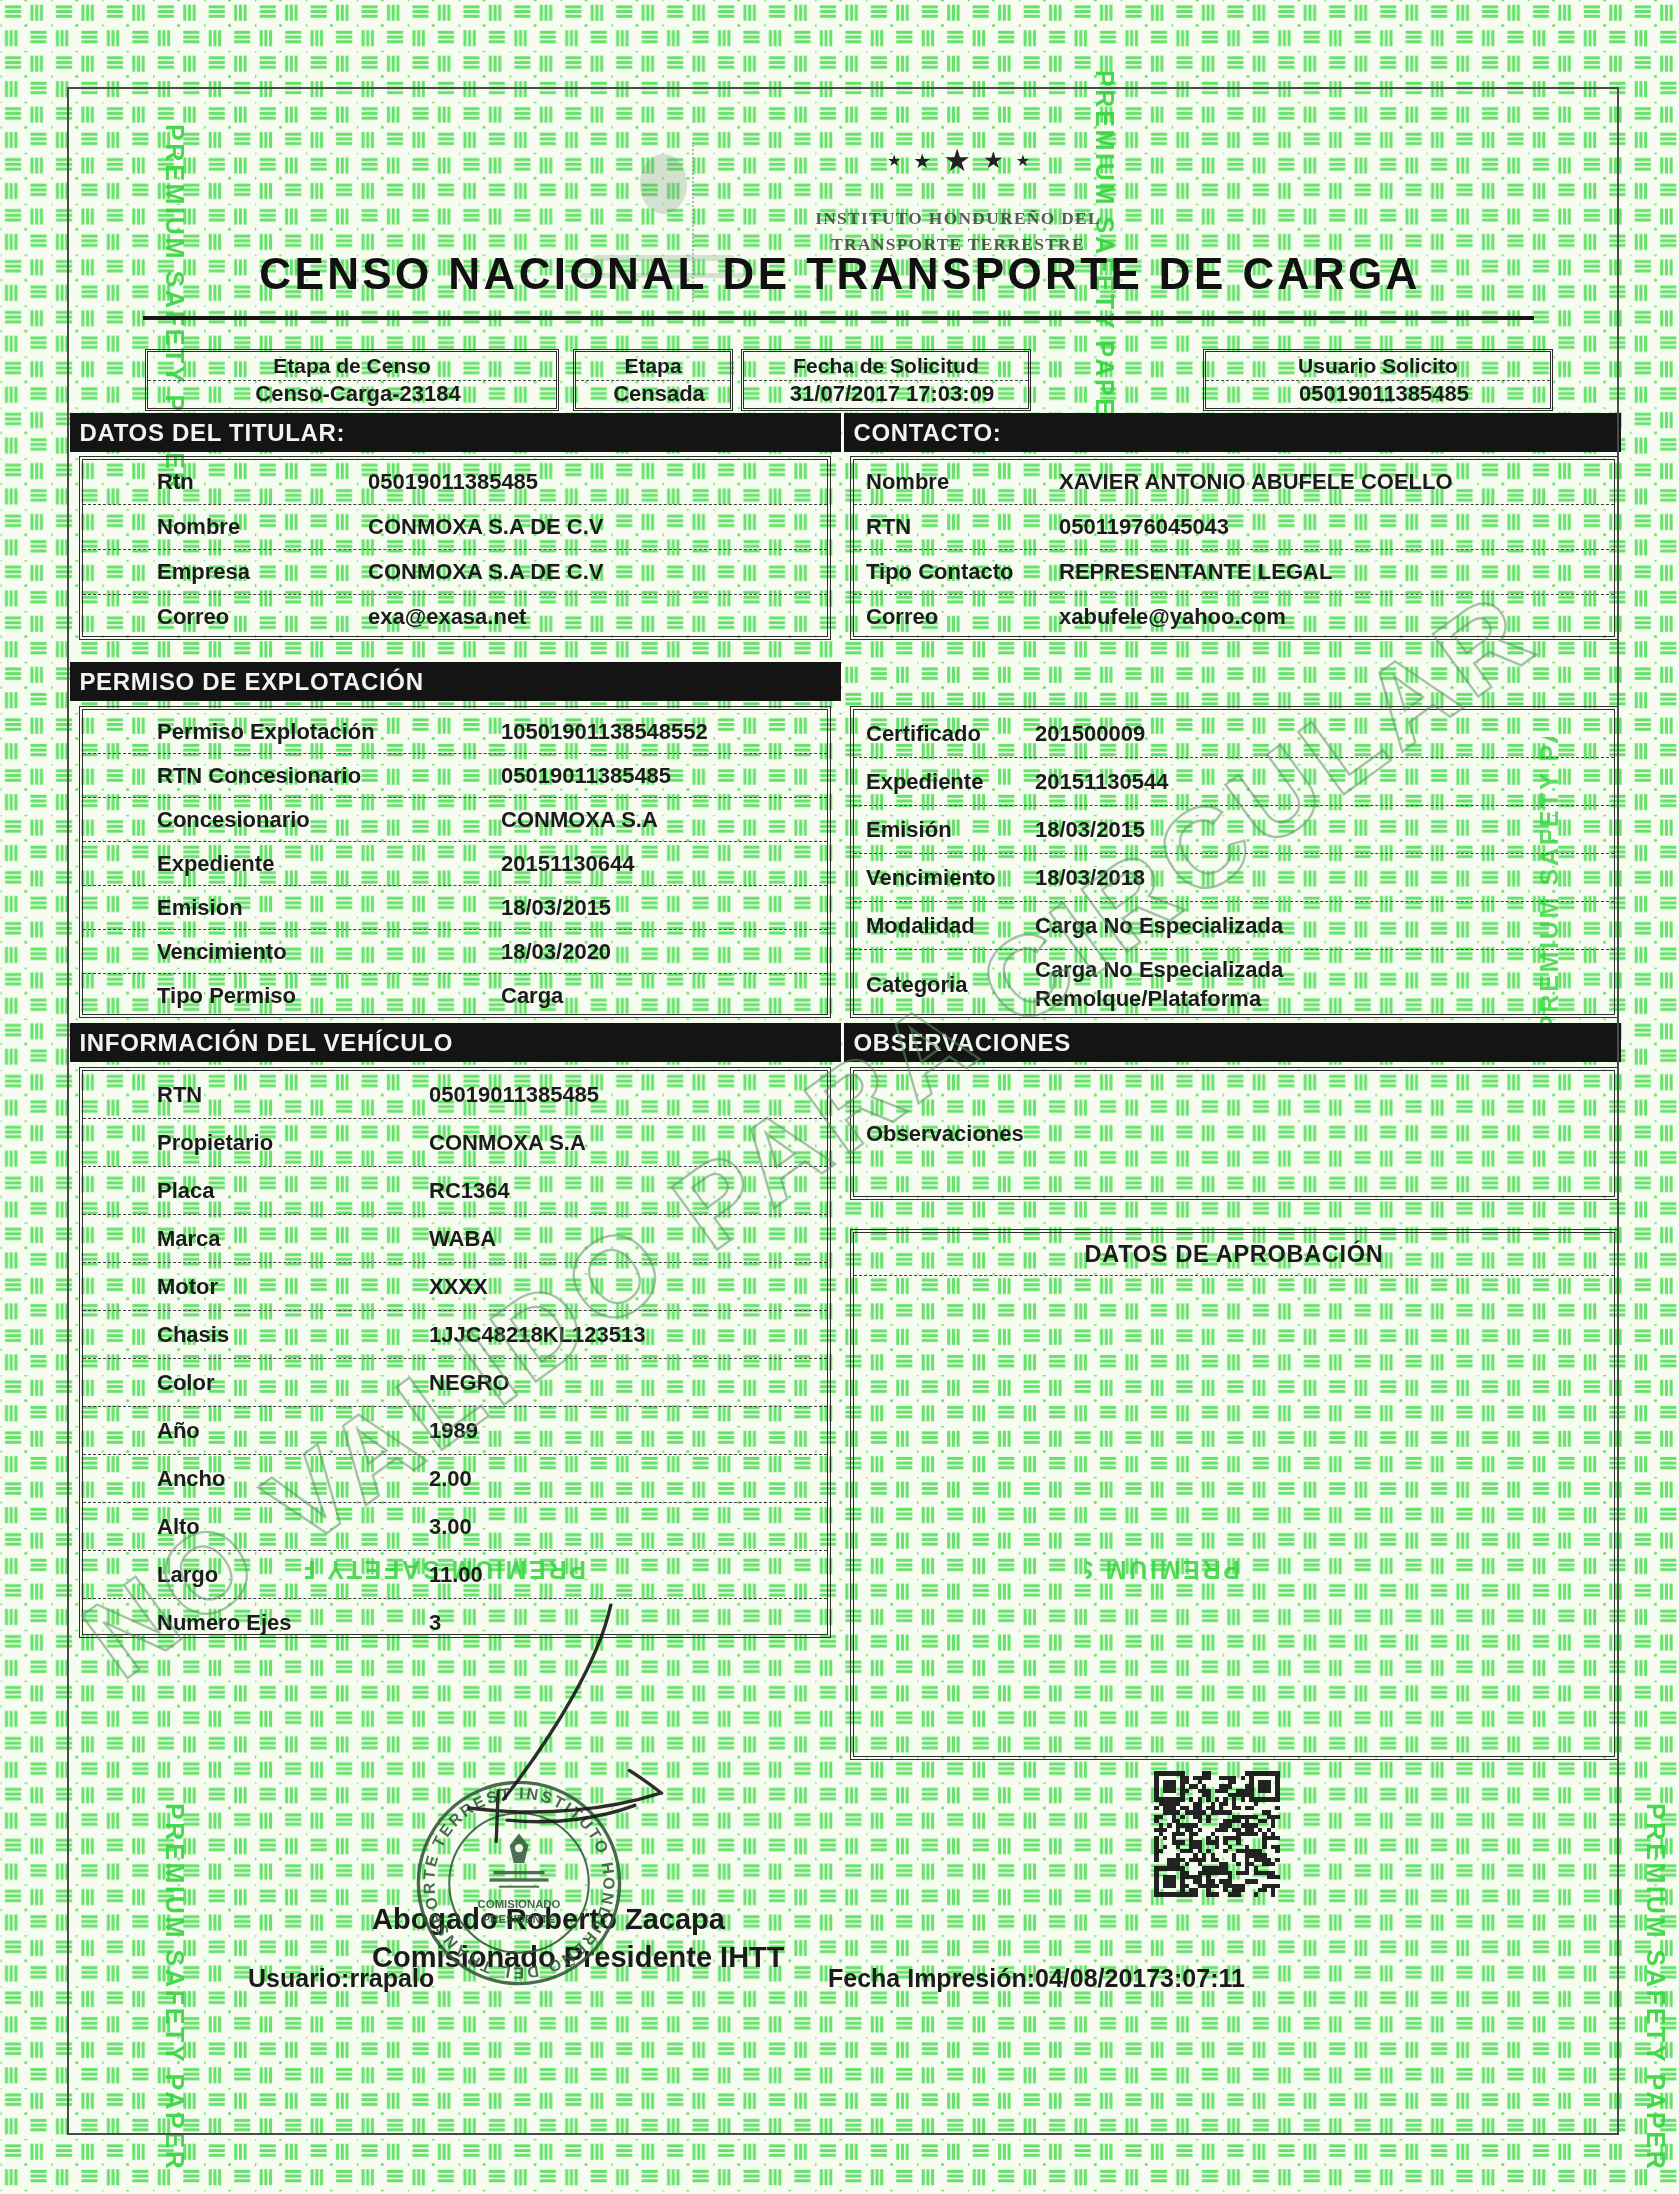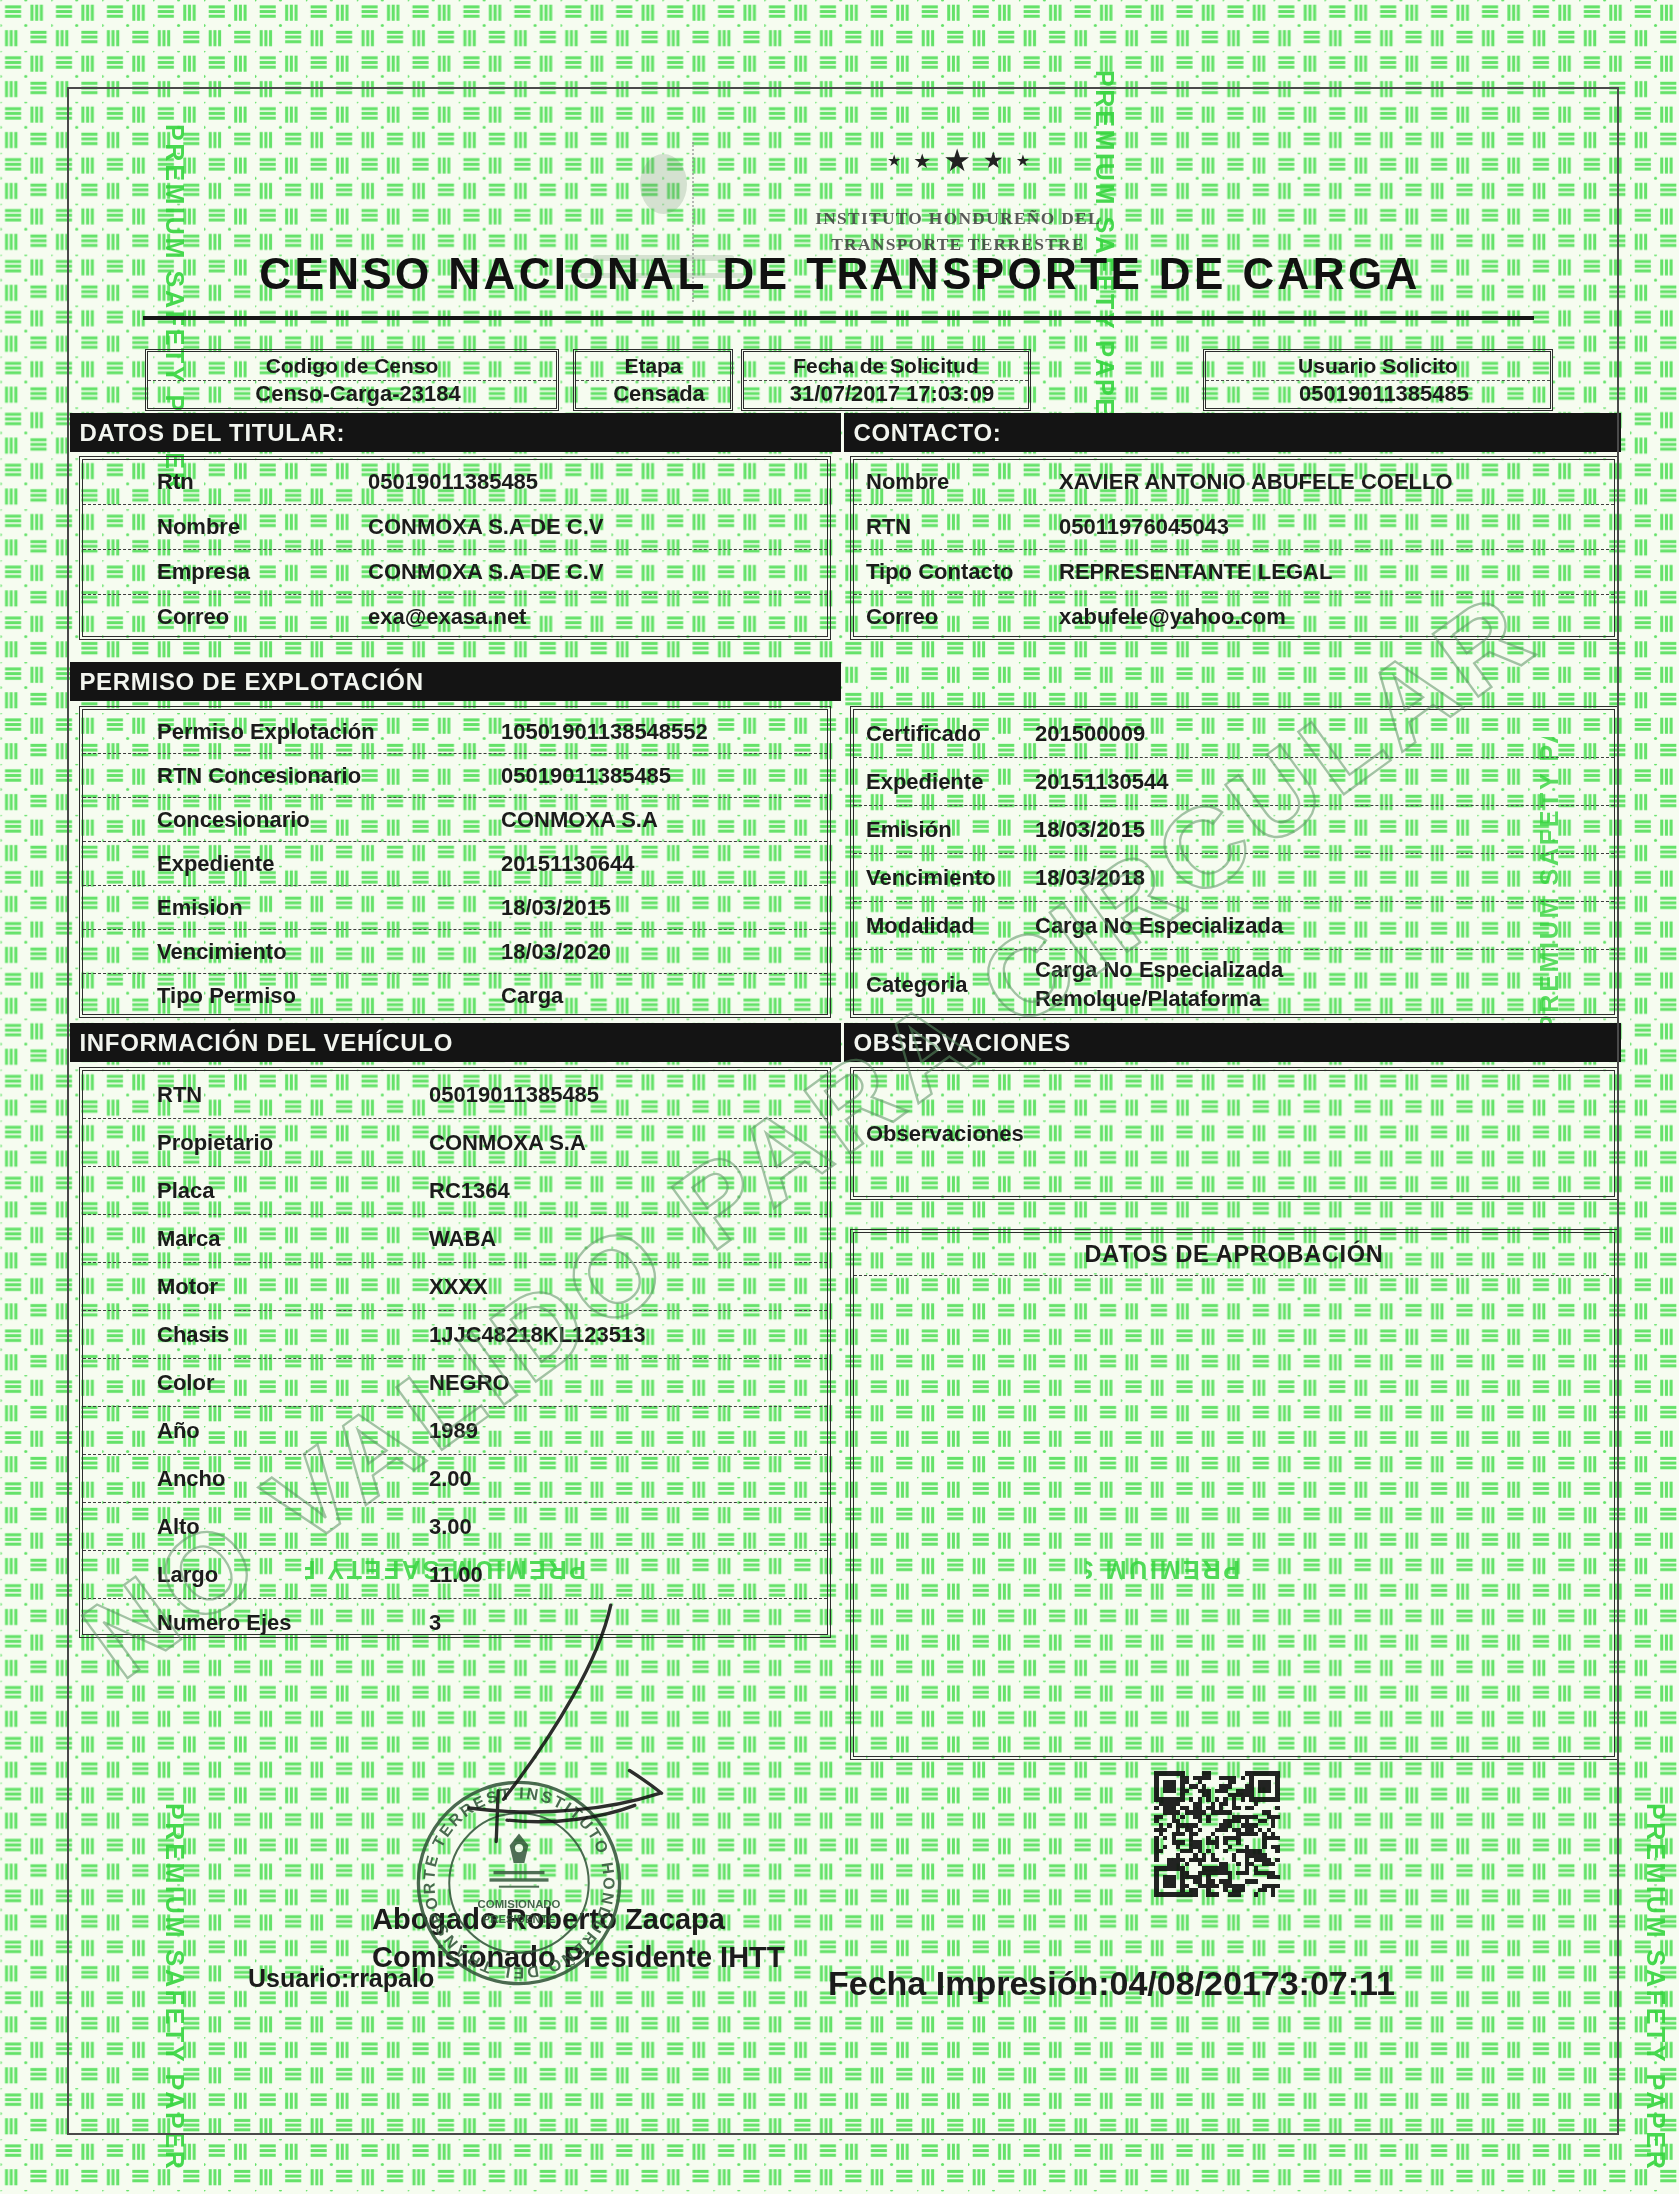--- a/index.html
+++ b/index.html
@@ -64,21 +64,21 @@
   .tbl-certificado{--labx:12px;--valx:181px;}.tbl-certificado .kv-row{height:47px;}
   .tbl-certificado .kv-row:nth-child(6){height:70px;}
   .tbl-vehiculo{--labx:74px;--valx:346px;}  .tbl-vehiculo .kv-row{height:47px;}
   .tbl-observ{--labx:12px;}                  .tbl-observ .kv-row{height:125px;}
   
   .apr-h{height:42px;display:flex;align-items:center;justify-content:center;font-size:23.5px;
          font-weight:bold;border-bottom:1.3px dashed #3e3e3e;letter-spacing:0.7px;}
   
   .names{left:372px;top:1901px;width:469px;text-align:left;font-weight:bold;font-size:29px;line-height:1.3;}
   .footer-user{left:248px;top:1964px;font-size:25px;font-weight:bold;}
-  .footer-date{left:828px;top:1964px;font-size:34px;font-weight:bold;}
+  .footer-date{left:828px;top:1964px;font-size:25px;font-weight:bold;}
   .diag{position:absolute;left:0;top:0;z-index:8;pointer-events:none;}
   .sig{position:absolute;z-index:7;}
 </style>
 </head>
 <body>
 
 <div id="page">
 
   <svg class="weave" width="1680" height="2194" viewBox="0 0 2506 3274">
     <defs>
@@ -128,21 +128,21 @@
       <span>★</span><span>★</span><span>★</span><span>★</span><span>★</span>
     </div>
     <div class="abs orgline" style="top:176px;">INSTITUTO HONDUREÑO DEL</div>
     <div class="abs orgline" style="top:202px;">TRANSPORTE TERRESTRE</div>
 
     <div class="abs title">CENSO NACIONAL DE TRANSPORTE DE CARGA</div>
     <div class="abs title-underline"></div>
 
     <div class="abs summary">
         <div class="sum-col">
-          <div class="sum-h">Codigo de Censo</div>
+          <div class="sum-h">Etapa de Censo</div>
           <div class="sum-v">Censo-Carga-23184</div>
         </div>
         <div class="sum-col">
           <div class="sum-h">Etapa</div>
           <div class="sum-v">Censada</div>
         </div>
         <div class="sum-col">
           <div class="sum-h">Fecha de Solicitud</div>
           <div class="sum-v">31/07/2017 17:03:09</div>
         </div>

